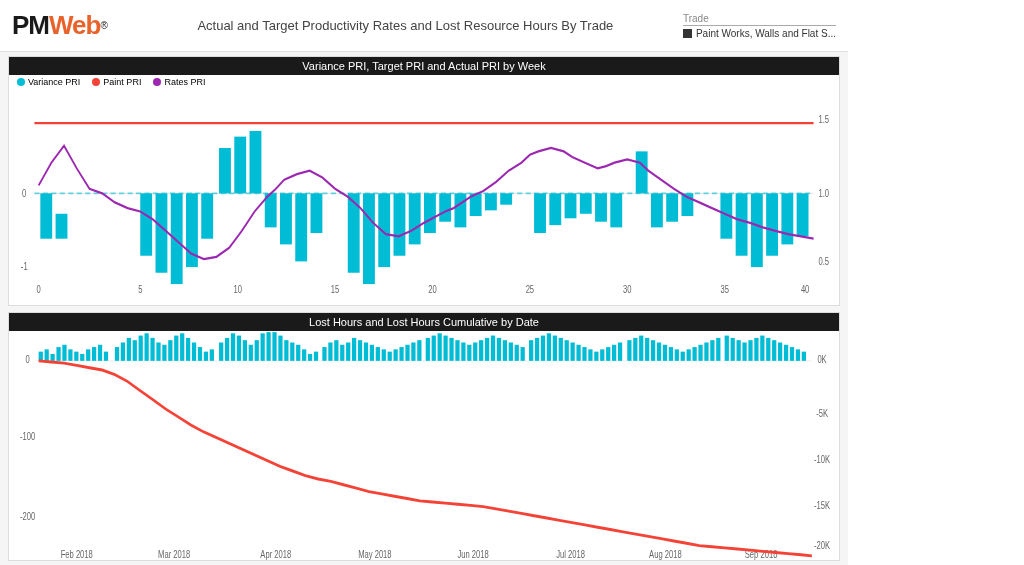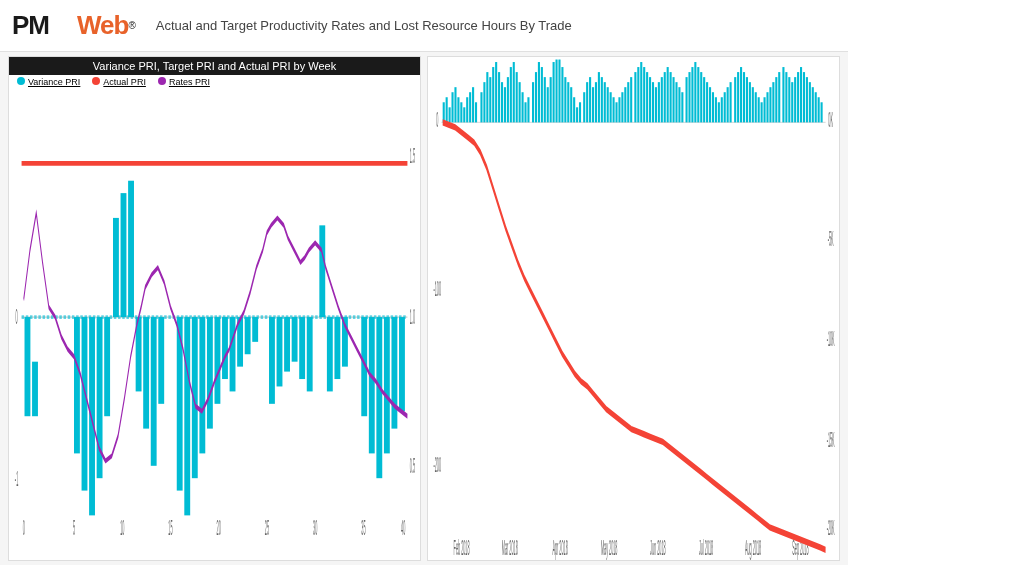--- a/index.html
+++ b/index.html
@@ -34,31 +34,31 @@
       font-size: 26px;
       font-weight: bold;
       color: #1a1a1a;
       letter-spacing: -1px;
     }
     .logo-web {
       font-size: 26px;
       font-weight: bold;
       color: #e8622a;
       letter-spacing: -1px;
-      margin-left: 28px;
     }
     .logo-reg {
       font-size: 10px;
       vertical-align: super;
       color: #1a1a1a;
     }
     #header-title {
       font-size: 13px;
       color: #444;
       flex: 1;
+      text-align: center;
     }
     #header-filters {
       display: flex;
       gap: 20px;
       align-items: flex-start;
     }
     .filter-group {
       display: flex;
       flex-direction: column;
       gap: 2px;
@@ -80,20 +80,21 @@
     .filter-swatch {
       width: 9px;
       height: 9px;
       background: #333;
     }
 
     
     #charts {
       flex: 1;
       display: flex;
+      flex-direction: column;
       padding: 4px 8px;
       gap: 6px;
       background: #f5f5f5;
     }
 
     
     .chart-container {
       background: #fff;
       border: 1px solid #ddd;
       flex: 1;
@@ -111,22 +112,22 @@
     }
 
     .chart-legend {
       display: flex;
       gap: 12px;
       padding: 2px 8px;
       font-size: 9px;
     }
     .legend-item {
       display: flex;
+      align-items: center;
       gap: 3px;
-      text-decoration: underline;
     }
     .legend-dot {
       width: 8px;
       height: 8px;
       border-radius: 50%;
     }
 
     .chart-svg-area {
       flex: 1;
       position: relative;
@@ -142,35 +143,42 @@
 <div id="app">
 
   <div id="header">
     <div id="logo">
       <span class="logo-pm">PM</span>
         <span class="logo-web">Web</span>
         <span class="logo-reg">®</span>
     </div>
     <div id="header-title">Actual and Target Productivity Rates and Lost Resource Hours By Trade</div>
     <div id="header-filters">
+      <div class="filter-group">
+        <div class="filter-label">Trade</div>
+        <div class="filter-item">
+          <div class="filter-swatch"></div>
+          <span>Paint Works, Walls and Flat S...</span>
+        </div>
+      </div>
     </div>
   </div>
 
   <div id="charts">
 
     <div class="chart-container">
       <div class="chart-title-bar">Variance PRI, Target PRI and Actual PRI by Week</div>
       <div class="chart-legend">
         <div class="legend-item">
           <div class="legend-dot" style="background:#00bcd4;"></div>
           <span>Variance PRI</span>
         </div>
         <div class="legend-item">
           <div class="legend-dot" style="background:#f44336;"></div>
-          <span>Actual PRI</span>
+          <span>Paint PRI</span>
         </div>
         <div class="legend-item">
           <div class="legend-dot" style="background:#9c27b0;"></div>
           <span>Rates PRI</span>
         </div>
       </div>
       <div class="chart-svg-area">
         <svg viewBox="0 0 980 190" preserveAspectRatio="none">
 
           <rect x="0" y="0" width="980" height="190" fill="white"></rect>
@@ -313,20 +321,21 @@
             905,125
             920,128
             935,130
             950,132
           " fill="none" stroke="#9c27b0" stroke-width="2"></polyline>
         </svg>
       </div>
     </div>
 
     <div class="chart-container">
+      <div class="chart-title-bar">Lost Hours and Lost Hours Cumulative by Date</div>
       <div class="chart-svg-area">
         <svg viewBox="0 0 980 200" preserveAspectRatio="none">
           <rect x="0" y="0" width="980" height="200" fill="white"></rect>
 
           <text x="22" y="28" font-size="9" fill="#666" text-anchor="middle">0</text>
           <text x="22" y="95" font-size="9" fill="#666" text-anchor="middle">-100</text>
           <text x="22" y="165" font-size="9" fill="#666" text-anchor="middle">-200</text>
 
           <text x="960" y="28" font-size="9" fill="#666" text-anchor="middle">0K</text>
           <text x="960" y="75" font-size="9" fill="#666" text-anchor="middle">-5K</text>

